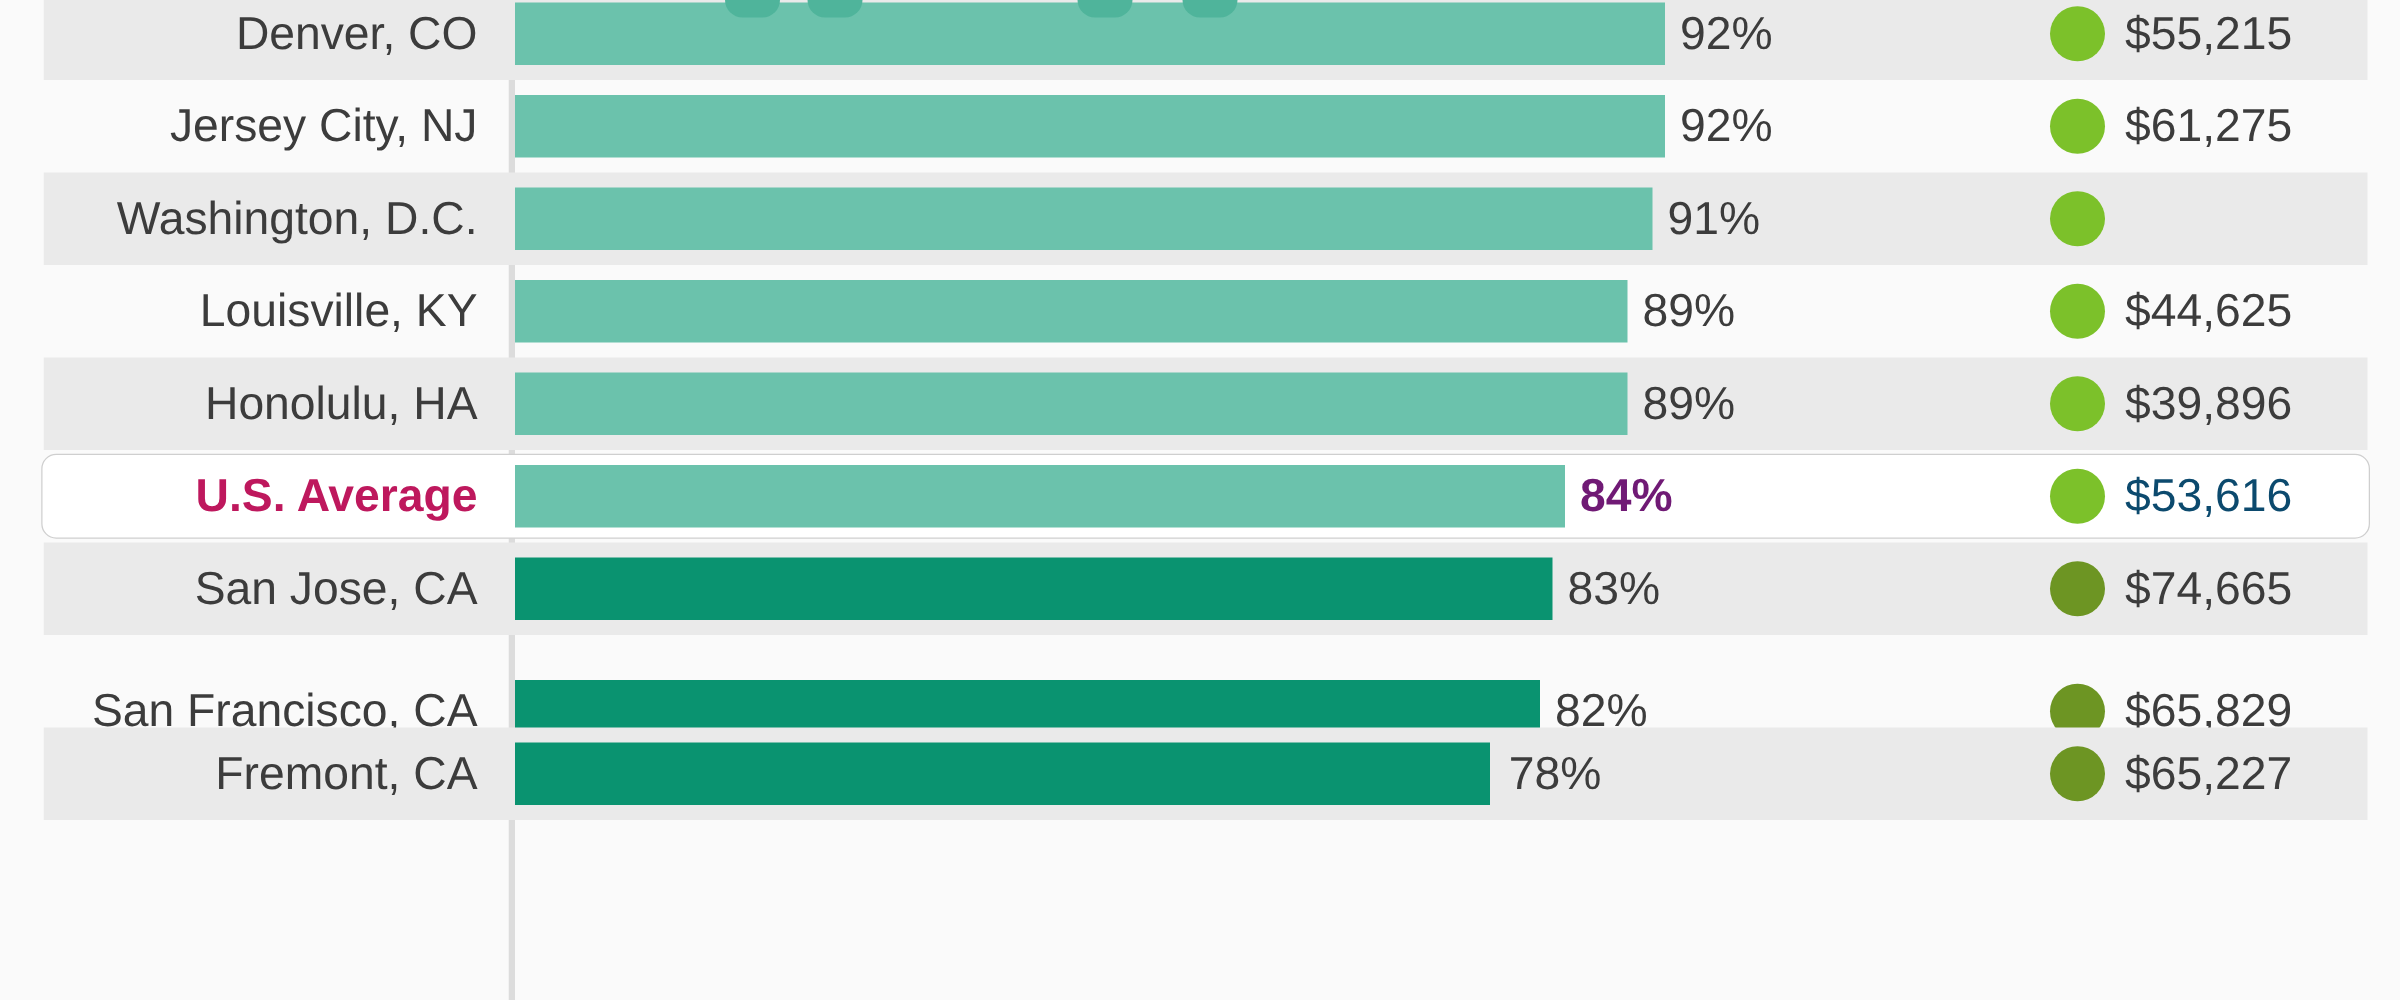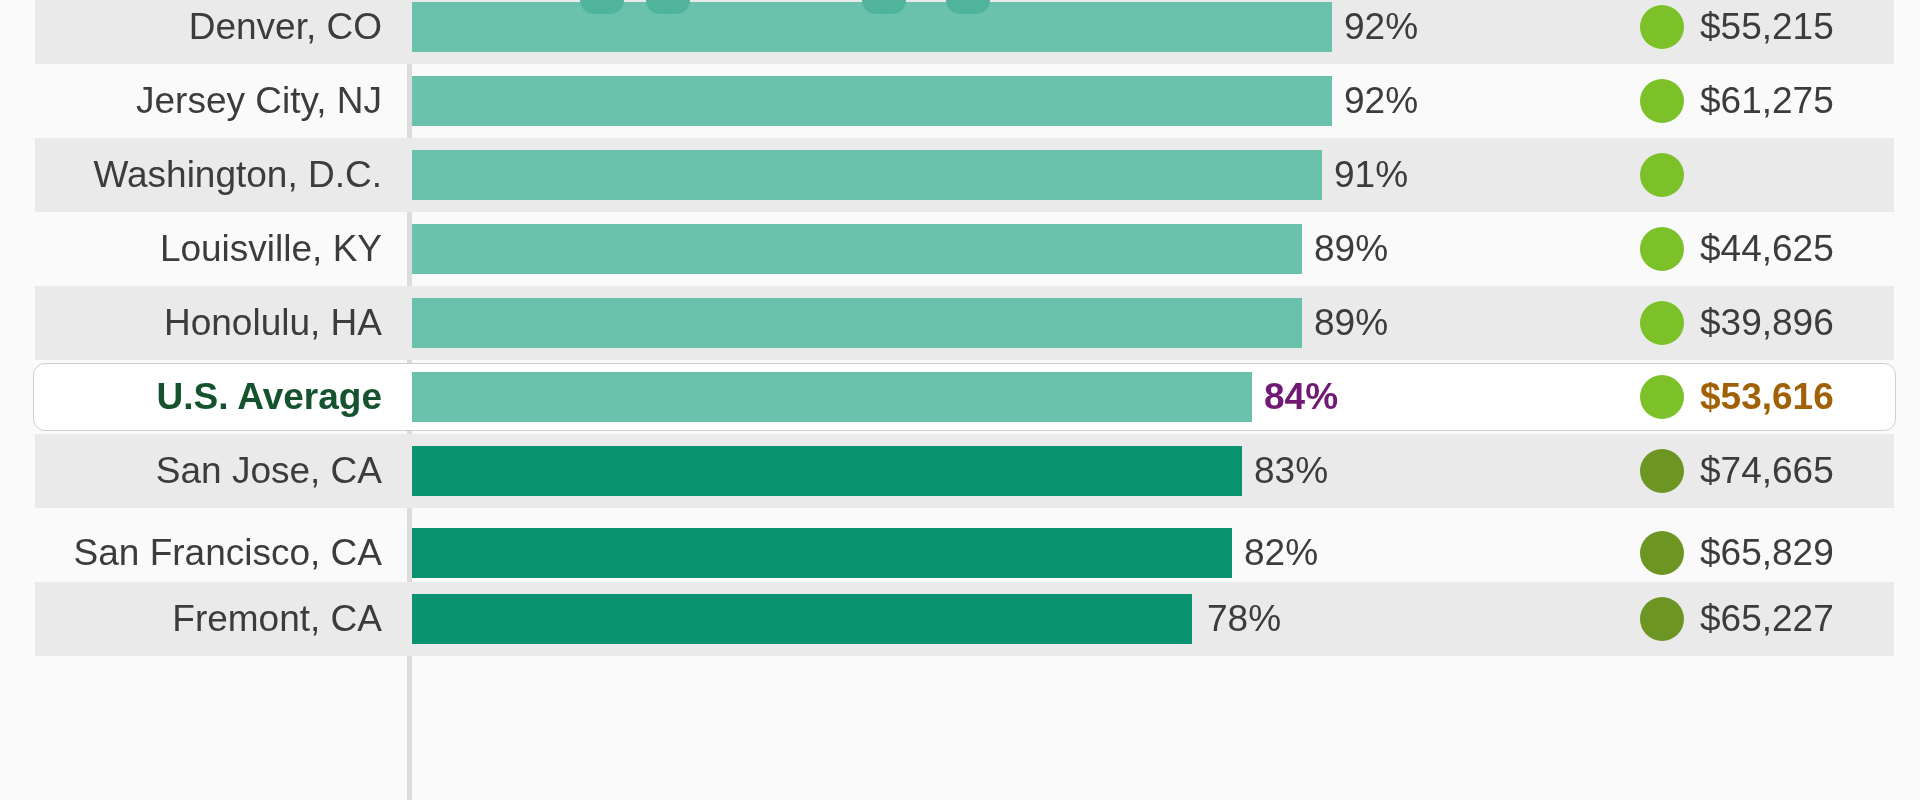--- a/index.html
+++ b/index.html
@@ -56,21 +56,21 @@
     height: 74px;
     line-height: 74px;
     text-align: right;
     font-size: 37px;
     color: #3c3c3c;
     white-space: nowrap;
     padding-right: 14px;
   }
   .row.highlight .label {
     font-weight: bold;
-    color: #14532d;
+    color: #be185d;
   }
 
   
   .axis-line {
     position: absolute;
     left: 407px;
     top: 0;
     width: 5px;
     height: 800px;
     background: #dcdcdc;
@@ -125,22 +125,22 @@
     position: absolute;
     left: 1700px;
     top: 0;
     height: 74px;
     line-height: 74px;
     font-size: 37px;
     color: #3c3c3c;
     white-space: nowrap;
   }
   .row.highlight .amount {
-    font-weight: bold;
-    color: #a16207;
+    font-weight: normal;
+    color: #0c4a6e;
   }
 
   
   .cut-bar {
     position: absolute;
     top: -26px;
     width: 44px;
     height: 50px;
     background: #4fb49b;
     border-radius: 0 0 14px 14px;
@@ -220,21 +220,21 @@
       <div class="row striped" style="top: 434px;">
         <div class="row-band"></div>
         <div class="label">San Jose, CA</div>
         <div class="bar-wrap">
           <div class="bar dark" style="width: 830px;"></div>
           <div class="pct" style="left: 830px;">83%</div>
         </div>
         <div class="dot olive"></div>
         <div class="amount">$74,665</div>
       </div>
-      <div class="row" style="top: 516px;">
+      <div class="row" style="top: 532px;">
         <div class="row-band"></div>
         <div class="label">San Francisco, CA</div>
         <div class="bar-wrap">
           <div class="bar dark" style="width: 820px;"></div>
           <div class="pct" style="left: 820px;">82%</div>
         </div>
         <div class="dot olive"></div>
         <div class="amount">$65,829</div>
       </div>
       <div class="row striped" style="top: 582px; border-radius: 18px;">

